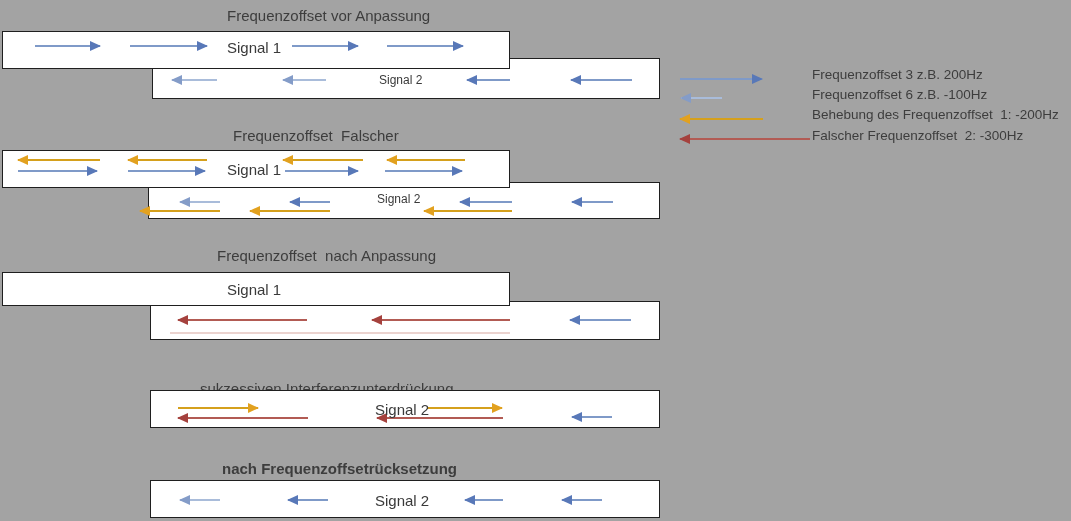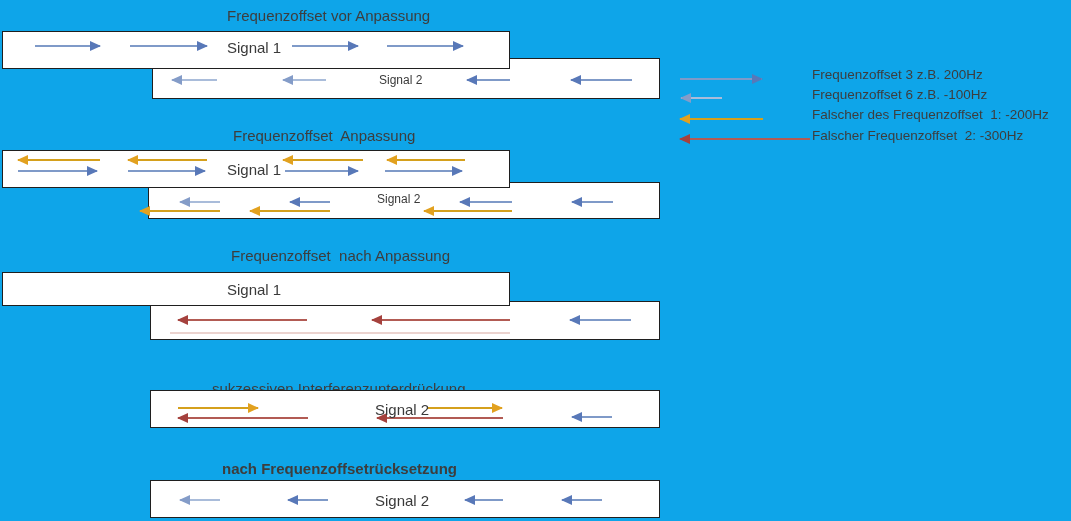--- a/index.html
+++ b/index.html
@@ -1,17 +1,17 @@
 <!DOCTYPE html>
 <html><head>
 <meta charset="utf-8">
 <style>
   html,body{margin:0;padding:0;background:#ffffff;}
   #canvas{
-    position:relative;width:1071px;height:521px;background:#0ea5e9;
+    position:relative;width:1071px;height:521px;background:#a3a3a3;
     font-family:"Liberation Sans", sans-serif;overflow:hidden;
   }
   .title{position:absolute;color:#3d3d3d;font-size:15px;white-space:pre;}
   .box{position:absolute;background:#ffffff;border:1px solid #1f1f1f;box-sizing:border-box;}
   .slabel{position:absolute;color:#3a3a3a;white-space:pre;}
   .arrow{position:absolute;height:2px;}
   .ahead{
     position:absolute;width:0;height:0;top:-4px;
     border-top:5px solid transparent;border-bottom:5px solid transparent;
   }
@@ -43,21 +43,21 @@
     <div class="arrow" style="left: 130px; top: 45px; width: 77px; background: rgb(127, 154, 200);">
       <div class="ahead" style="border-left: 11px solid rgb(88, 120, 184); right: -1px;"></div>
     </div>
     <div class="arrow" style="left: 292px; top: 45px; width: 66px; background: rgb(127, 154, 200);">
       <div class="ahead" style="border-left: 11px solid rgb(88, 120, 184); right: -1px;"></div>
     </div>
     <div class="arrow" style="left: 387px; top: 45px; width: 76px; background: rgb(127, 154, 200);">
       <div class="ahead" style="border-left: 11px solid rgb(88, 120, 184); right: -1px;"></div>
     </div>
     <div class="slabel" style="left: 227px; top: 39px; font-size: 15px;">Signal 1</div>
-    <div class="title" style="left: 233px; top: 127px;">Frequenzoffset  Anpassung</div>
+    <div class="title" style="left: 233px; top: 127px;">Frequenzoffset  Falscher</div>
     <div class="box" style="left: 148px; top: 182px; width: 512px; height: 37px;"></div>
     <div class="arrow" style="left: 180px; top: 201px; width: 40px; background: rgb(169, 188, 218);">
       <div class="ahead" style="border-right: 11px solid rgb(132, 156, 200); left: -1px;"></div>
     </div>
     <div class="arrow" style="left: 140px; top: 210px; width: 80px; background: rgb(213, 160, 28);">
       <div class="ahead" style="border-right: 11px solid rgb(226, 161, 31); left: -1px;"></div>
     </div>
     <div class="arrow" style="left: 290px; top: 201px; width: 40px; background: rgb(127, 154, 200);">
       <div class="ahead" style="border-right: 11px solid rgb(88, 120, 184); left: -1px;"></div>
     </div>
@@ -93,35 +93,35 @@
     <div class="arrow" style="left: 285px; top: 170px; width: 73px; background: rgb(127, 154, 200);">
       <div class="ahead" style="border-left: 11px solid rgb(88, 120, 184); right: -1px;"></div>
     </div>
     <div class="arrow" style="left: 387px; top: 159px; width: 78px; background: rgb(213, 160, 28);">
       <div class="ahead" style="border-right: 11px solid rgb(226, 161, 31); left: -1px;"></div>
     </div>
     <div class="arrow" style="left: 385px; top: 170px; width: 77px; background: rgb(127, 154, 200);">
       <div class="ahead" style="border-left: 11px solid rgb(88, 120, 184); right: -1px;"></div>
     </div>
     <div class="slabel" style="left: 227px; top: 161px; font-size: 15px;">Signal 1</div>
-    <div class="title" style="left: 217px; top: 247px; margin-left: 14px;">Frequenzoffset  nach Anpassung</div>
+    <div class="title" style="left: 217px; top: 247px;">Frequenzoffset  nach Anpassung</div>
     <div class="box" style="left: 150px; top: 301px; width: 510px; height: 39px;"></div>
     <div class="arrow" style="left: 178px; top: 319px; width: 129px; background: rgb(178, 91, 84);">
       <div class="ahead" style="border-right: 11px solid rgb(165, 65, 61); left: -1px;"></div>
     </div>
     <div class="arrow" style="left: 372px; top: 319px; width: 138px; background: rgb(178, 91, 84);">
       <div class="ahead" style="border-right: 11px solid rgb(165, 65, 61); left: -1px;"></div>
     </div>
     <div class="arrow" style="left: 570px; top: 319px; width: 61px; background: rgb(127, 154, 200);">
       <div class="ahead" style="border-right: 11px solid rgb(88, 120, 184); left: -1px;"></div>
     </div>
     <div class="arrow" style="left: 170px; top: 332px; width: 340px; background: rgb(235, 211, 207);"></div>
     <div class="box" style="left: 2px; top: 272px; width: 508px; height: 34px;"></div>
     <div class="slabel" style="left: 227px; top: 281px; font-size: 15px;">Signal 1</div>
-    <div class="title" style="left: 200px; top: 380px; margin-left: 12px;">sukzessiven Interferenzunterdrückung</div>
+    <div class="title" style="left: 200px; top: 380px;">sukzessiven Interferenzunterdrückung</div>
     <div class="box" style="left: 150px; top: 390px; width: 510px; height: 38px;"></div>
     <div class="arrow" style="left: 178px; top: 407px; width: 80px; background: rgb(213, 160, 28);">
       <div class="ahead" style="border-left: 11px solid rgb(226, 161, 31); right: -1px;"></div>
     </div>
     <div class="arrow" style="left: 178px; top: 417px; width: 130px; background: rgb(178, 91, 84);">
       <div class="ahead" style="border-right: 11px solid rgb(165, 65, 61); left: -1px;"></div>
     </div>
     <div class="arrow" style="left: 427px; top: 407px; width: 75px; background: rgb(213, 160, 28);">
       <div class="ahead" style="border-left: 11px solid rgb(226, 161, 31); right: -1px;"></div>
     </div>
@@ -151,18 +151,18 @@
       <div class="ahead" style="border-left: 11px solid rgb(88, 120, 184); right: -1px;"></div>
     </div>
     <div class="legend-label" style="left: 812px; top: 67px;">Frequenzoffset 3 z.B. 200Hz</div>
     <div class="arrow" style="left: 681px; top: 97px; width: 41px; background: rgb(169, 188, 218);">
       <div class="ahead" style="border-right: 11px solid rgb(132, 156, 200); left: -1px;"></div>
     </div>
     <div class="legend-label" style="left: 812px; top: 87px;">Frequenzoffset 6 z.B. -100Hz</div>
     <div class="arrow" style="left: 680px; top: 118px; width: 83px; background: rgb(213, 160, 28);">
       <div class="ahead" style="border-right: 11px solid rgb(226, 161, 31); left: -1px;"></div>
     </div>
-    <div class="legend-label" style="left: 812px; top: 107px;">Falscher des Frequenzoffset  1: -200Hz</div>
+    <div class="legend-label" style="left: 812px; top: 107px;">Behebung des Frequenzoffset  1: -200Hz</div>
     <div class="arrow" style="left: 680px; top: 138px; width: 130px; background: rgb(178, 91, 84);">
       <div class="ahead" style="border-right: 11px solid rgb(165, 65, 61); left: -1px;"></div>
     </div>
     <div class="legend-label" style="left: 812px; top: 128px; text-align: right;">Falscher Frequenzoffset  2: -300Hz</div>
   </div>
 
 </body></html>

